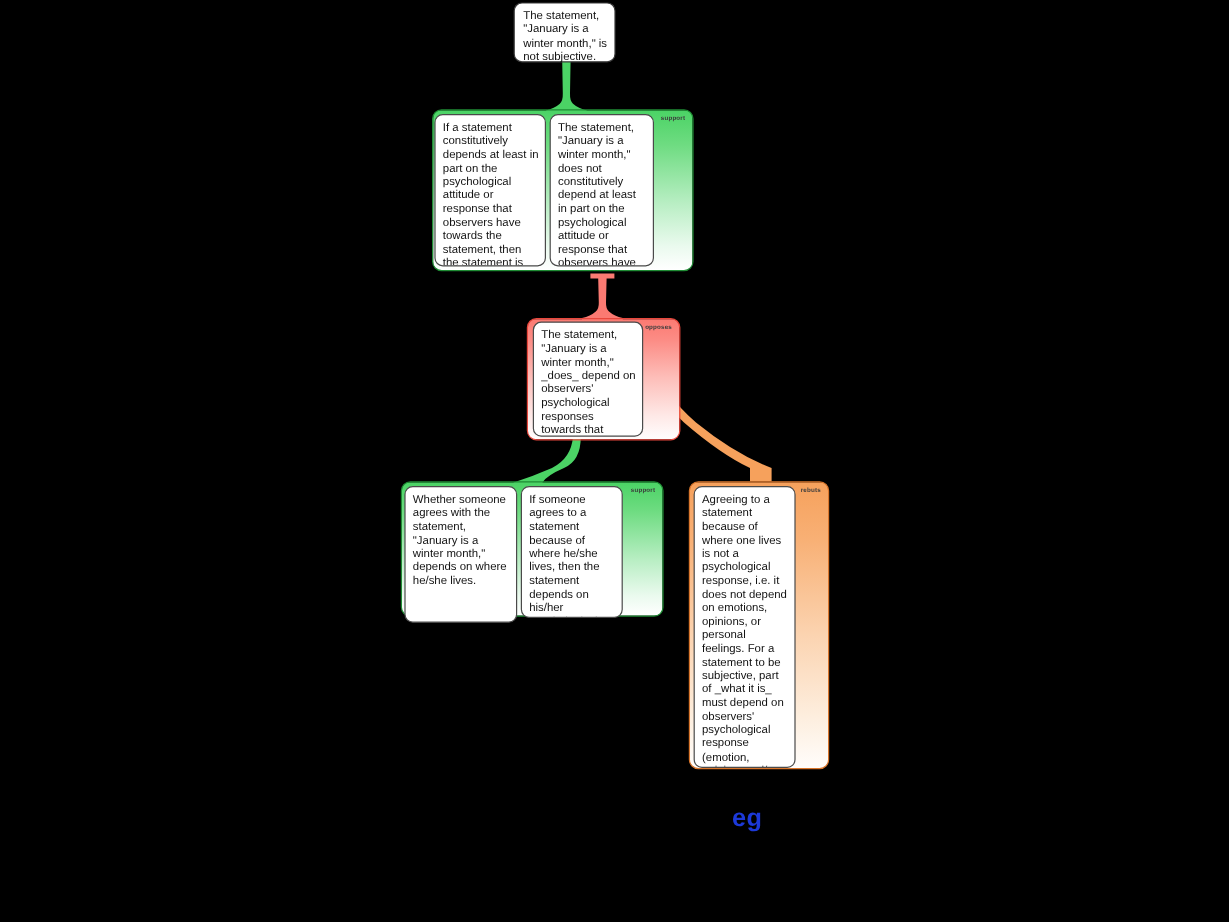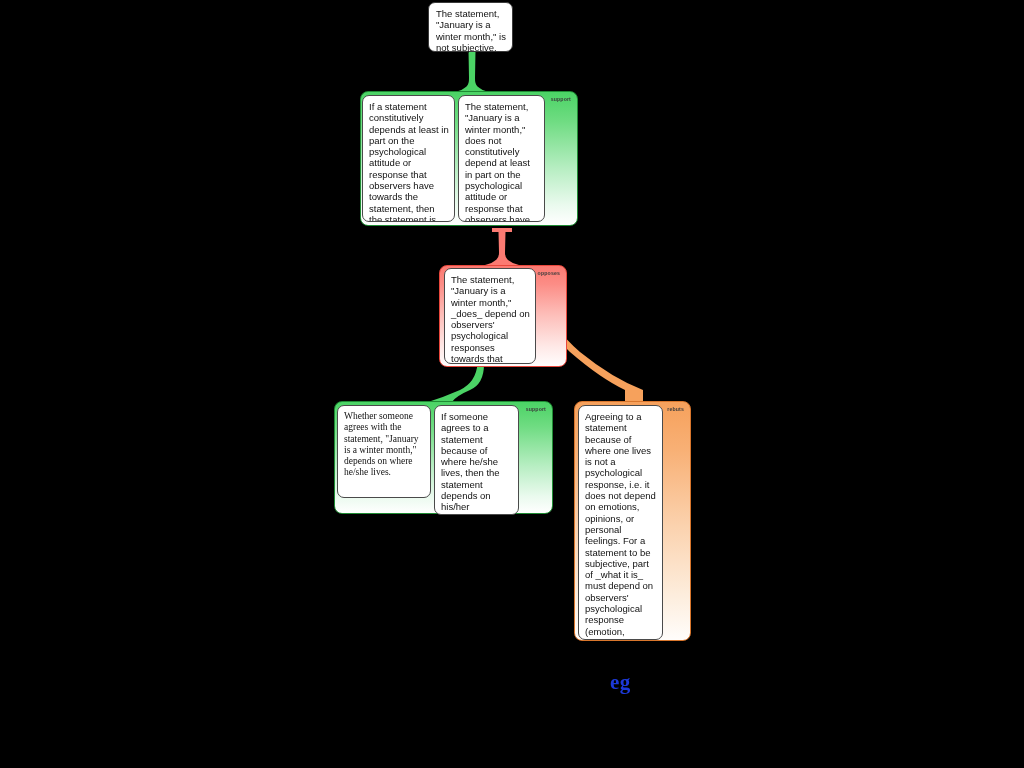--- a/index.html
+++ b/index.html
@@ -170,29 +170,29 @@
   <div class="group opposes" style="left:439px; top:265px; width:128px; height:102px;">
     <span class="group-label" style="right:6px;">opposes</span>
   </div>
   <div class="card" style="left:444px; top:268px; width:92px; height:96px;">
     <span>The statement, "January is a winter month," _does_ depend on observers' psychological responses towards that statement.</span>
   </div>
 
   <div class="group support" style="left:334px; top:401px; width:219px; height:113px;">
     <span class="group-label" style="right:6px;">support</span>
   </div>
-  <div class="card" style="left:337px; top:405px; width:94px; height:93px;font-family:Liberation Serif, serif;">
+  <div class="card" style="left:337px; top:405px; width:94px; height:114px;">
     <span>Whether someone agrees with the statement, "January is a winter month," depends on where he/she lives.</span>
   </div>
   <div class="card" style="left:434px; top:405px; width:85px; height:110px;">
     <span>If someone agrees to a statement because of where he/she lives, then the statement depends on his/her psychological response towards that statement.</span>
   </div>
 
   <div class="group rebuts" style="left:574px; top:401px; width:117px; height:240px;">
     <span class="group-label" style="right:6px;">rebuts</span>
   </div>
   <div class="card" style="left:578px; top:405px; width:85px; height:235px;">
     <span>Agreeing to a statement because of where one lives is not a psychological response, i.e. it does not depend on emotions, opinions, or personal feelings. For a statement to be subjective, part of _what it is_ must depend on observers' psychological response (emotion, opinion, and/or personal feeling) to it.</span>
   </div>
 
-  <div class="watermark" style="left:610px; top:670px;font-family:Liberation Serif, serif;">eg</div>
+  <div class="watermark" style="left:610px; top:670px;">eg</div>
 
 </div>
 
 </body></html>

